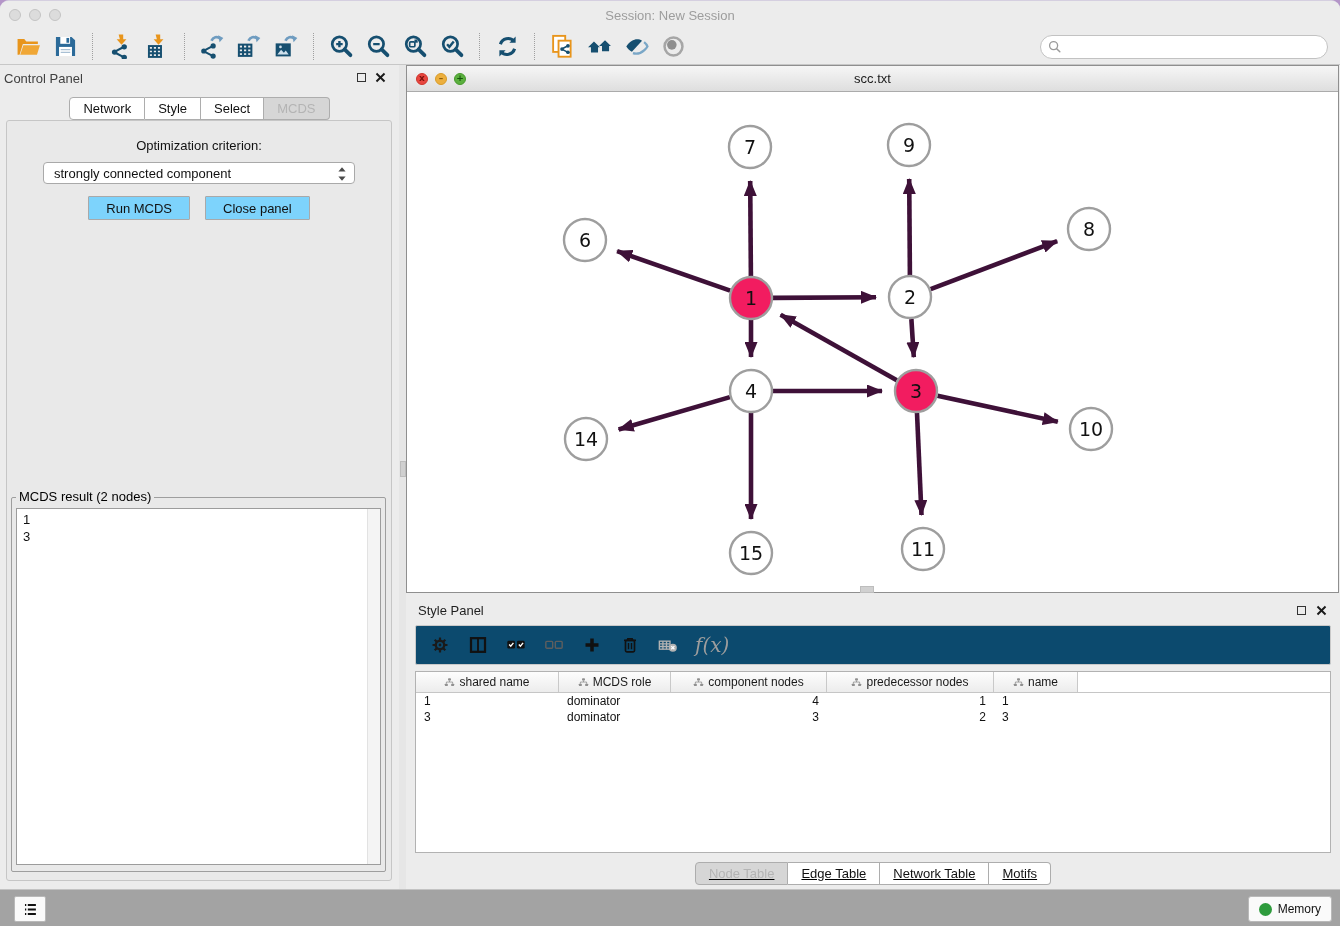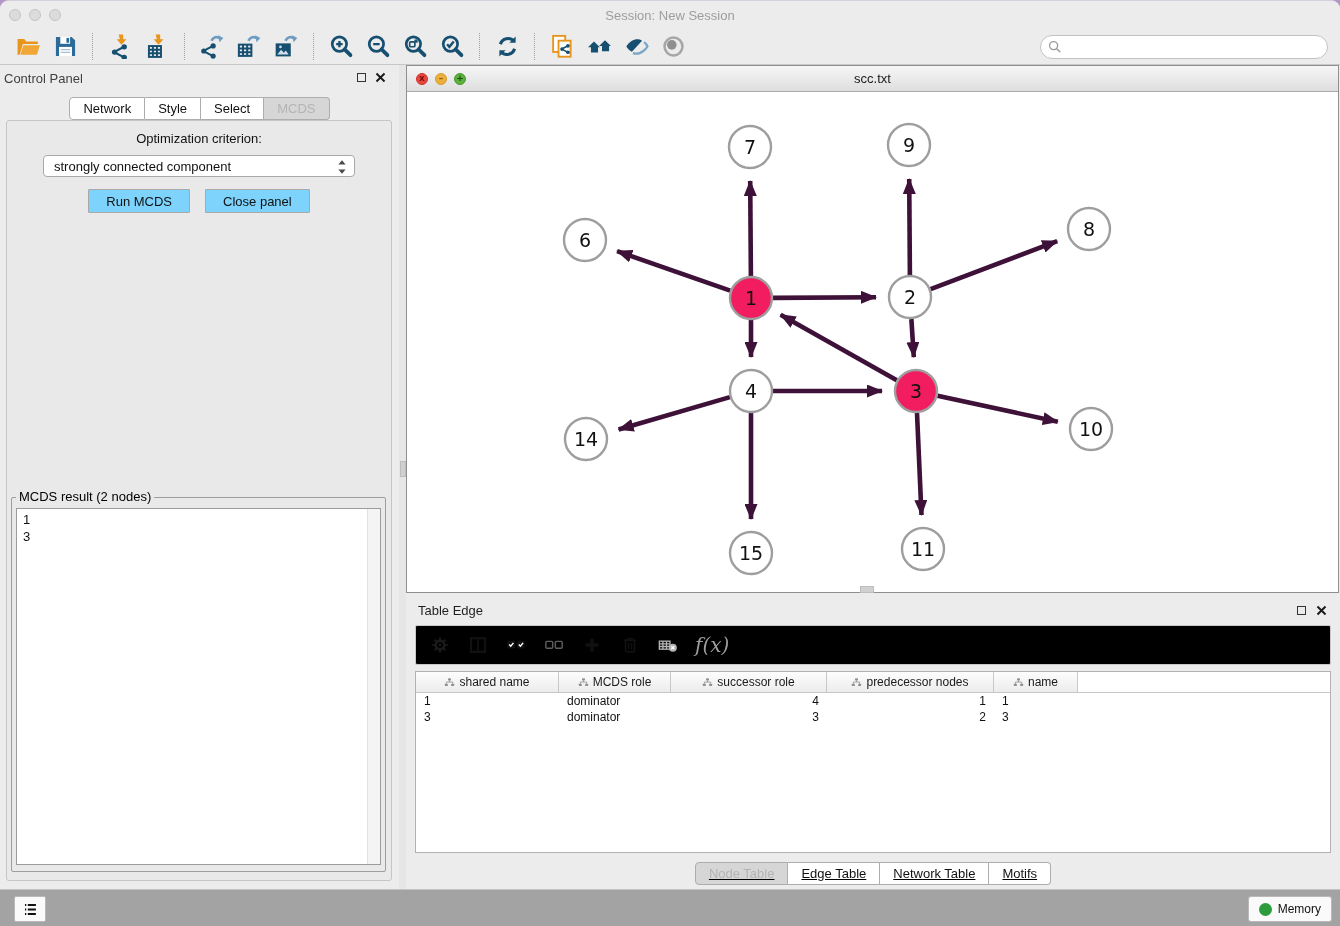--- a/index.html
+++ b/index.html
@@ -28,21 +28,21 @@
   .panel-title{position:absolute;left:4px;top:6px;font-size:13px;color:#404040;}
   .float-ico{position:absolute;top:8px;width:9px;height:9px;border:1.5px solid #333;box-sizing:border-box;}
   .close-ico{position:absolute;top:7px;width:11px;height:11px;}
   .tabs-row{position:absolute;left:0;right:0;display:flex;justify-content:center;}
   .cp-tabs{top:32px;}
   .tab{height:21px;line-height:21px;padding:0 13px;font-size:13px;background:#fff;border:1px solid #adadad;border-left:none;color:#111;cursor:default;}
   .tab:first-child{border-left:1px solid #adadad;border-radius:4px 0 0 4px;}
   .tab:last-child{border-radius:0 4px 4px 0;}
   .tab.active{background:#d6d6d6;color:#b4b4b4;}
   .cp-content{position:absolute;left:6px;right:7px;top:55px;bottom:10px;background:#e9e9e9;border:1px solid #c6c6c6;border-radius:3px;}
-  .opt-label{margin-top:10px;text-align:center;font-size:13px;color:#111;}
+  .opt-label{margin-top:17px;text-align:center;font-size:13px;color:#111;}
   .select-box{margin:9px auto 0;width:312px;height:22px;background:#fff;border:1px solid #a9a9a9;border-radius:4px;display:flex;align-items:center;font-size:13px;color:#111;padding-left:10px;box-sizing:border-box;position:relative;}
   .select-chevrons{position:absolute;right:7px;top:3px;}
   .btn-row{margin-top:12px;display:flex;justify-content:center;gap:15px;}
   .mac-btn{height:22px;background:#7dd3fc;border:1px solid #a9a9a9;border-radius:1px;font-size:13px;color:#111;padding:0 17px;display:flex;align-items:center;}
   .result-group{position:absolute;left:4px;right:5px;top:376px;bottom:8px;border:1px solid #9e9e9e;border-radius:2px;}
   .result-legend{position:absolute;top:-9px;left:4px;background:#e9e9e9;padding:0 3px;font-size:13px;color:#000000;}
   .result-inner{position:absolute;left:4px;right:4px;top:10px;bottom:6px;background:#fff;border:1px solid #9c9c9c;overflow:hidden;}
   .result-lines{padding:2px 6px;font-size:13px;color:#111;line-height:17px;}
   .result-scroll{position:absolute;right:0;top:0;bottom:0;width:12px;background:#f4f4f4;border-left:1px solid #e2e2e2;}
   
@@ -55,21 +55,21 @@
   .tl{width:12px;height:12px;border-radius:50%;box-sizing:border-box;display:flex;align-items:center;justify-content:center;font:700 9px/9px "DejaVu Sans",sans-serif;flex:none;}
   .tl-close{background:#e8463f;border:1px solid #cf352d;color:#7c120c;margin-left:9px;}
   .tl-min{background:#ecaf3e;border:1px solid #d99c28;color:#8a5a08;margin-left:7px;}
   .tl-max{background:#5bb03e;border:1px solid #47992c;color:#14530b;margin-left:7px;}
   .net-title{position:absolute;left:0;right:0;text-align:center;font-size:13px;color:#1a1a1a;}
   #graph-svg{position:absolute;left:0;top:25px;width:931px;height:501px;}
   .node-label{font-family:"DejaVu Sans",sans-serif;font-size:19px;fill:#111;text-anchor:middle;}
   
   .table-panel{position:absolute;left:406px;top:598px;width:934px;height:292px;background:#ececec;}
   .tp-title{position:absolute;left:12px;top:4px;font-size:13px;color:#1f1f1f;}
-  .tp-toolbar{position:absolute;left:9px;right:9px;top:26px;height:40px;background:#000000;border:1px solid #c9c9c9;border-radius:2px;box-sizing:border-box;display:flex;align-items:center;padding-left:13px;gap:17px;}
+  .tp-toolbar{position:absolute;left:9px;right:9px;top:26px;height:40px;background:#0c4a6e;border:1px solid #c9c9c9;border-radius:2px;box-sizing:border-box;display:flex;align-items:center;padding-left:13px;gap:17px;}
   .tp-ico{width:21px;height:21px;display:flex;align-items:center;justify-content:center;}
   .tp-ico svg{width:20px;height:20px;}
   .fx{font-family:"DejaVu Serif",serif;font-style:italic;font-size:20px;color:#9d9d9d;line-height:20px;}
   .data-table{position:absolute;left:9px;right:9px;top:72px;height:182px;background:#fff;border:1px solid #b2b2b2;box-sizing:border-box;overflow:hidden;}
   .thead{display:flex;height:20px;border-bottom:1px solid #c6c6c6;}
   .th{background:linear-gradient(#fdfdfd,#ececec);border-right:1px solid #c9c9c9;box-sizing:border-box;display:flex;align-items:center;justify-content:center;font-size:12px;color:#1a1a1a;gap:4px;}
   .th svg{width:11px;height:11px;flex:none;}
   .trow{display:flex;height:16px;align-items:center;}
   .td{font-size:12px;color:#111;box-sizing:border-box;padding:0 8px;overflow:hidden;white-space:nowrap;}
   .tp-tabs{bottom:6px;top:auto;text-decoration:underline;}
@@ -456,21 +456,21 @@
         <circle cx="344" cy="462" r="21" fill="#ffffff" stroke="#9e9e9e" stroke-width="2.4"></circle>
         <text x="344" y="468.5" class="node-label">15</text>
         <circle cx="516" cy="458" r="21" fill="#ffffff" stroke="#9e9e9e" stroke-width="2.4"></circle>
         <text x="516" y="464.5" class="node-label">11</text>
       </svg>
   </div>
 
   <div class="hgrip"></div>
 
   <div class="table-panel">
-    <span class="tp-title">Table Edge</span>
+    <span class="tp-title">Style Panel</span>
     <span class="float-ico" style="right:34px;top:7px"></span>
     <svg class="close-ico" style="right:13px;top:6px">
         <use href="#i-x"></use>
       </svg>
 
     <div class="tp-toolbar">
       <span class="tp-ico">
           <svg>
             <use href="#i-gear"></use>
           </svg>
@@ -519,21 +519,21 @@
           <div class="th" style="width: 112px;">
             <svg>
               <use href="#i-tree"></use>
             </svg>
             <span>MCDS role</span>
           </div>
           <div class="th" style="width: 156px;">
             <svg>
               <use href="#i-tree"></use>
             </svg>
-            <span>successor role</span>
+            <span>component nodes</span>
           </div>
           <div class="th" style="width: 167px;">
             <svg>
               <use href="#i-tree"></use>
             </svg>
             <span>predecessor nodes</span>
           </div>
           <div class="th" style="width: 84px;">
             <svg>
               <use href="#i-tree"></use>

